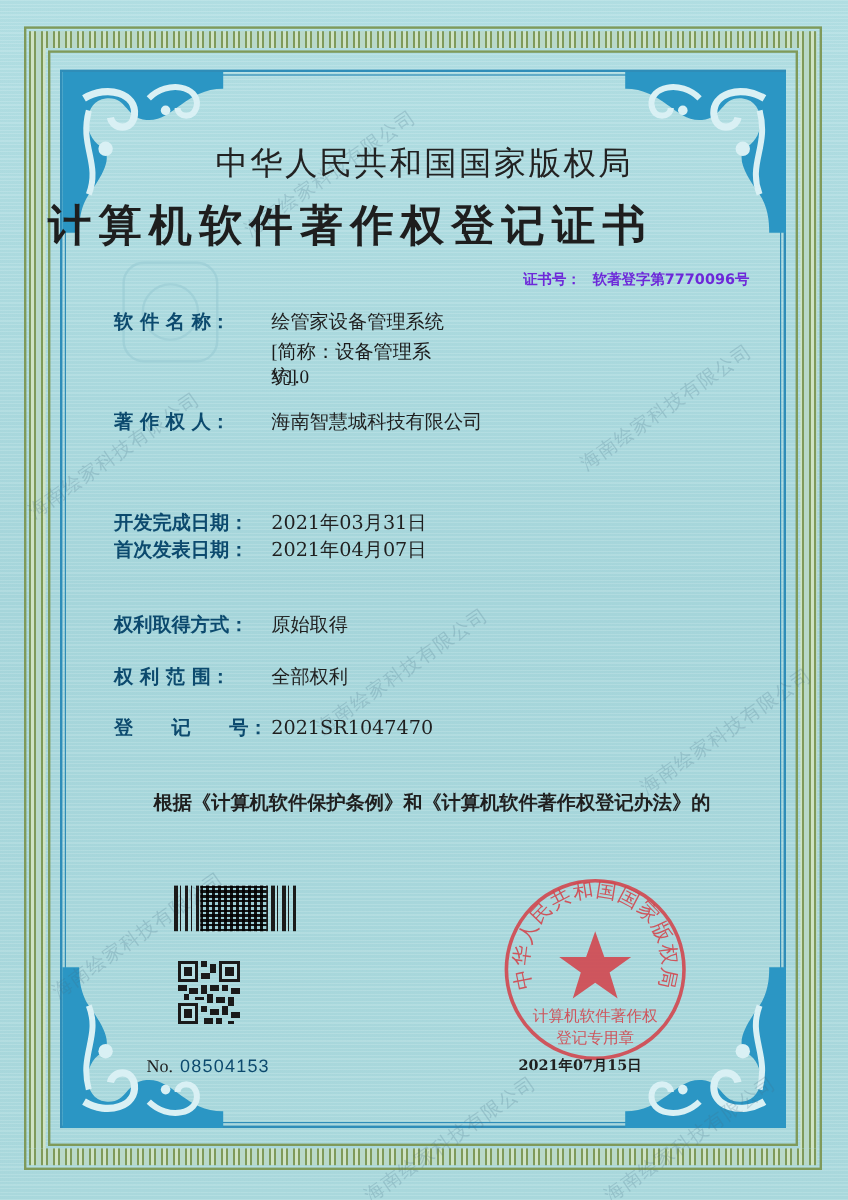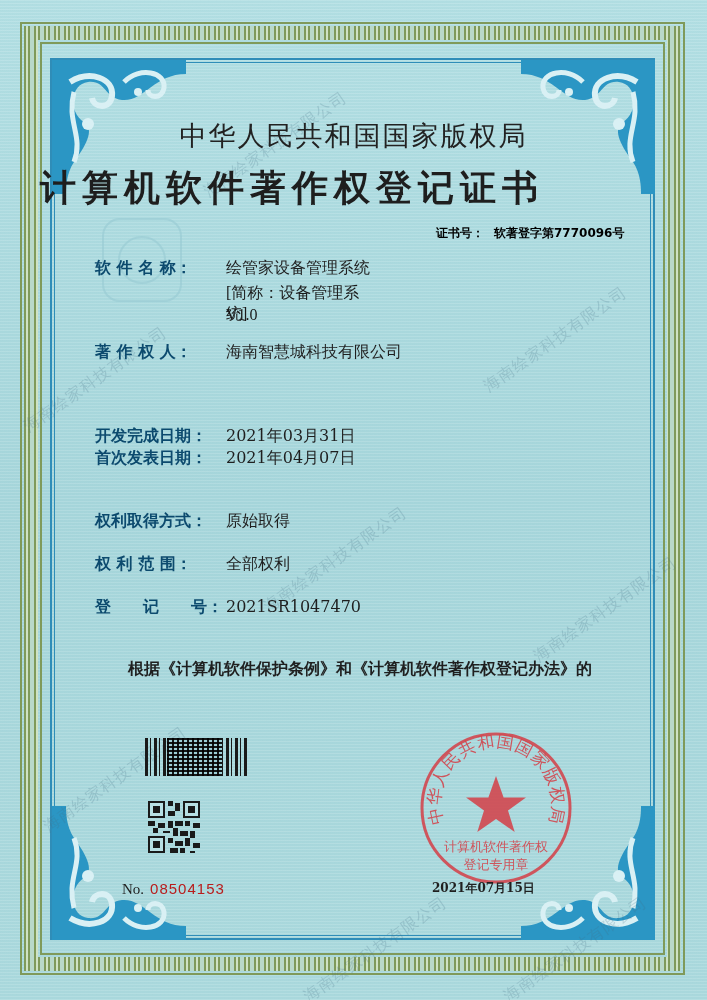--- a/index.html
+++ b/index.html
@@ -66,21 +66,21 @@
   .issuer {
     position: absolute; left: 0; top: 118px; width: 707px; text-align: center;
     font-family: "DejaVu Sans", sans-serif; font-size: 27px; letter-spacing: 2px; color: #222;
   }
   .title {
     position: absolute; left: 0; top: 164px; width: 584px; text-align: center;
     font-family: "DejaVu Serif", serif; font-weight: bold; font-size: 36px; letter-spacing: 6px; color: #1e1e1e;
   }
   .cert-no {
     position: absolute; left: 436px; top: 225px; font-size: 12px; font-weight: bold;
-    font-family: "DejaVu Sans", sans-serif; color: #000000;
+    font-family: "DejaVu Sans", sans-serif; color: #6d28d9;
   }
   .cert-no .val { margin-left: 10px; }
 
   .field { position: absolute; left: 95px; font-size: 16px; font-family: "DejaVu Sans", sans-serif; }
   .field .label { display: inline-block; width: 131px; font-weight: bold; color: #0c4a6e; }
   .field .value { display: inline-block; font-family: "DejaVu Serif", serif; color: #1f1f1f; }
   .field .sub { position: absolute; left: 131px; font-family: Liberation Serif, serif; }
 
   .paragraph {
     position: absolute; left: 95px; top: 648px; width: 540px; font-size: 16px;
@@ -98,21 +98,21 @@
       repeating-linear-gradient(0deg, #1a1a1a 0 2px, #c8e6ea 2px 4px),
       repeating-linear-gradient(90deg, #1a1a1a 0 2px, #c8e6ea 2px 5px);
     background-blend-mode: multiply;
   }
   .qr { position: absolute; left: 148px; top: 800px; width: 52px; height: 54px; }
 
   .serial {
     position: absolute; left: 122px; top: 880px; font-size: 15px;
     font-family: "Liberation Serif", serif; color: #1f1f1f;
   }
-  .serial .num { color: #b91c1c; font-family: "Liberation Sans", sans-serif; letter-spacing: 1px; margin-left: 6px; }
+  .serial .num { color: #0c4a6e; font-family: "Liberation Sans", sans-serif; letter-spacing: 1px; margin-left: 6px; }
 
   .seal { position: absolute; left: 416px; top: 728px; width: 160px; height: 160px; }
   .issue-date {
     position: absolute; left: 432px; top: 880px; font-size: 12px; font-weight: bold;
     font-family: "DejaVu Serif", serif; color: #1f1f1f;
   }
 </style>
 </head>
 <body>
 

